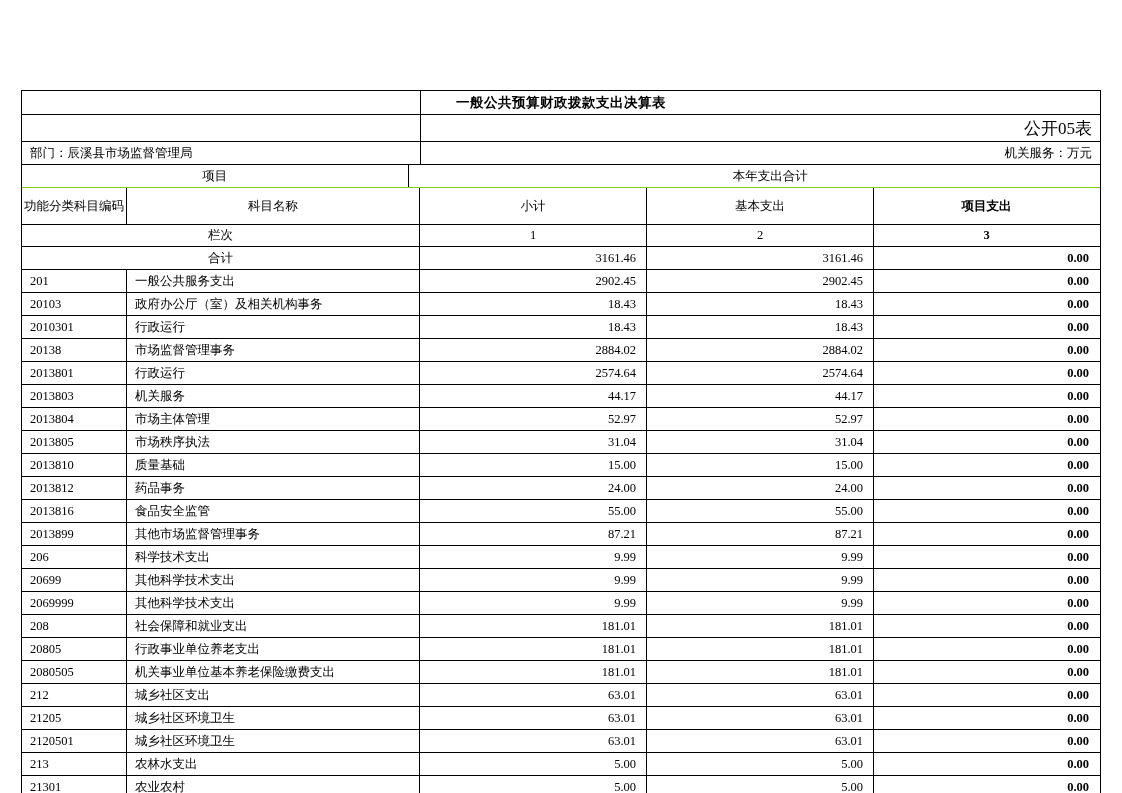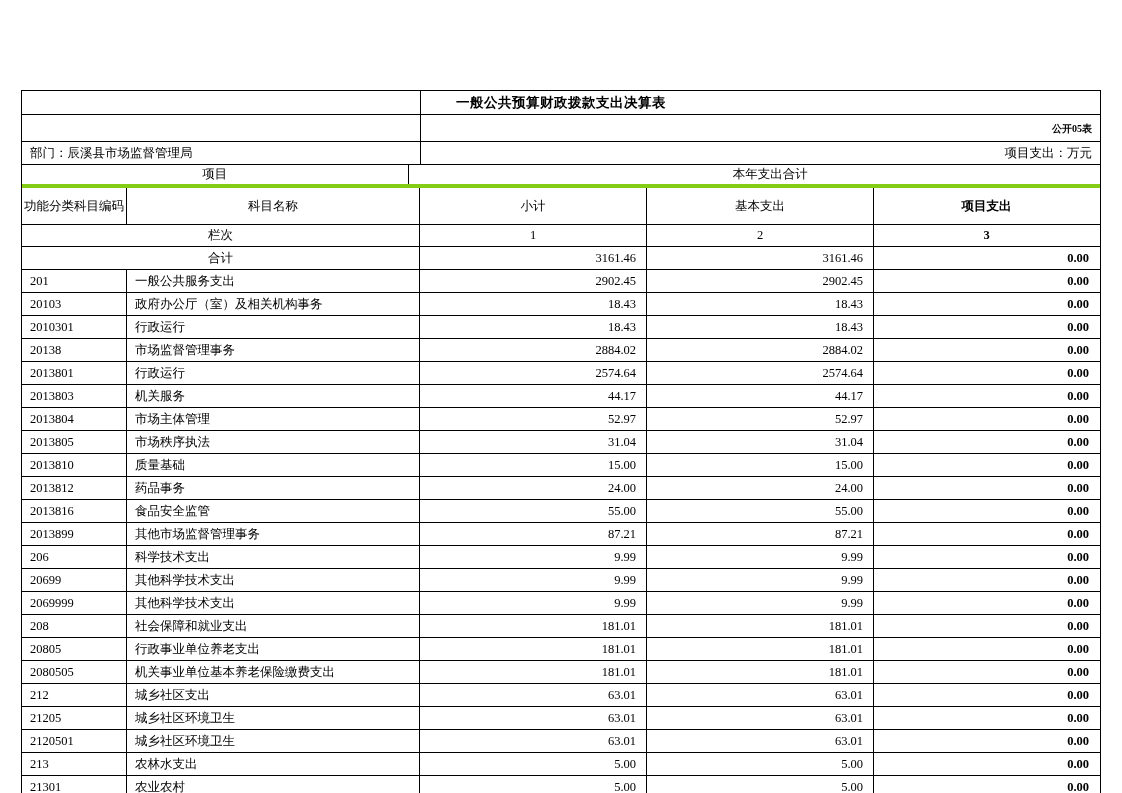--- a/index.html
+++ b/index.html
@@ -60,22 +60,22 @@
   }
   .subtitle-row {
     height: 27px;
     line-height: 27px;
     position: relative;
     border-bottom: 1px solid #000;
   }
   .public-label {
     position: absolute;
     right: 8px;
-    font-size: 10px;
-    font-weight: bold;
+    font-size: 17px;
+    font-weight: normal;
   }
   .sub-divider {
     position: absolute;
     left: 398px;
     top: 0;
     bottom: 0;
     width: 1px;
     background: #000;
   }
   .dept-row {
@@ -88,21 +88,21 @@
   .dept-name {
     position: absolute;
     left: 8px;
   }
   .unit-name {
     position: absolute;
     right: 8px;
   }
   .hdr-row1 {
     height: 23px;
-    border-bottom: 4px solid #84cc16;
+    border-bottom: 1px solid #84cc16;
     gap: 32px;
   }
   .hdr-row2 {
     height: 37px;
     border-bottom: 1px solid #000;
   }
   .hdr-row3 {
     height: 22px;
     border-bottom: 1px solid #000;
   }
@@ -157,21 +157,21 @@
     </div>
 
     <div class="row subtitle-row">
       <div class="sub-divider"></div>
       <div class="public-label">公开05表</div>
     </div>
 
     <div class="row dept-row">
       <div class="sub-divider"></div>
       <div class="dept-name">部门：辰溪县市场监督管理局</div>
-      <div class="unit-name">项目支出：万元</div>
+      <div class="unit-name">机关服务：万元</div>
     </div>
 
     <div class="row hdr-row1">
       <div class="cell bd-r c-center w-item">项目</div>
       <div class="cell c-center w-total">本年支出合计</div>
     </div>
 
     <div class="row hdr-row2">
       <div class="hdr-code-wrap">功能分类科目编码</div>
       <div class="cell bd-r c-center w-name">科目名称</div>

